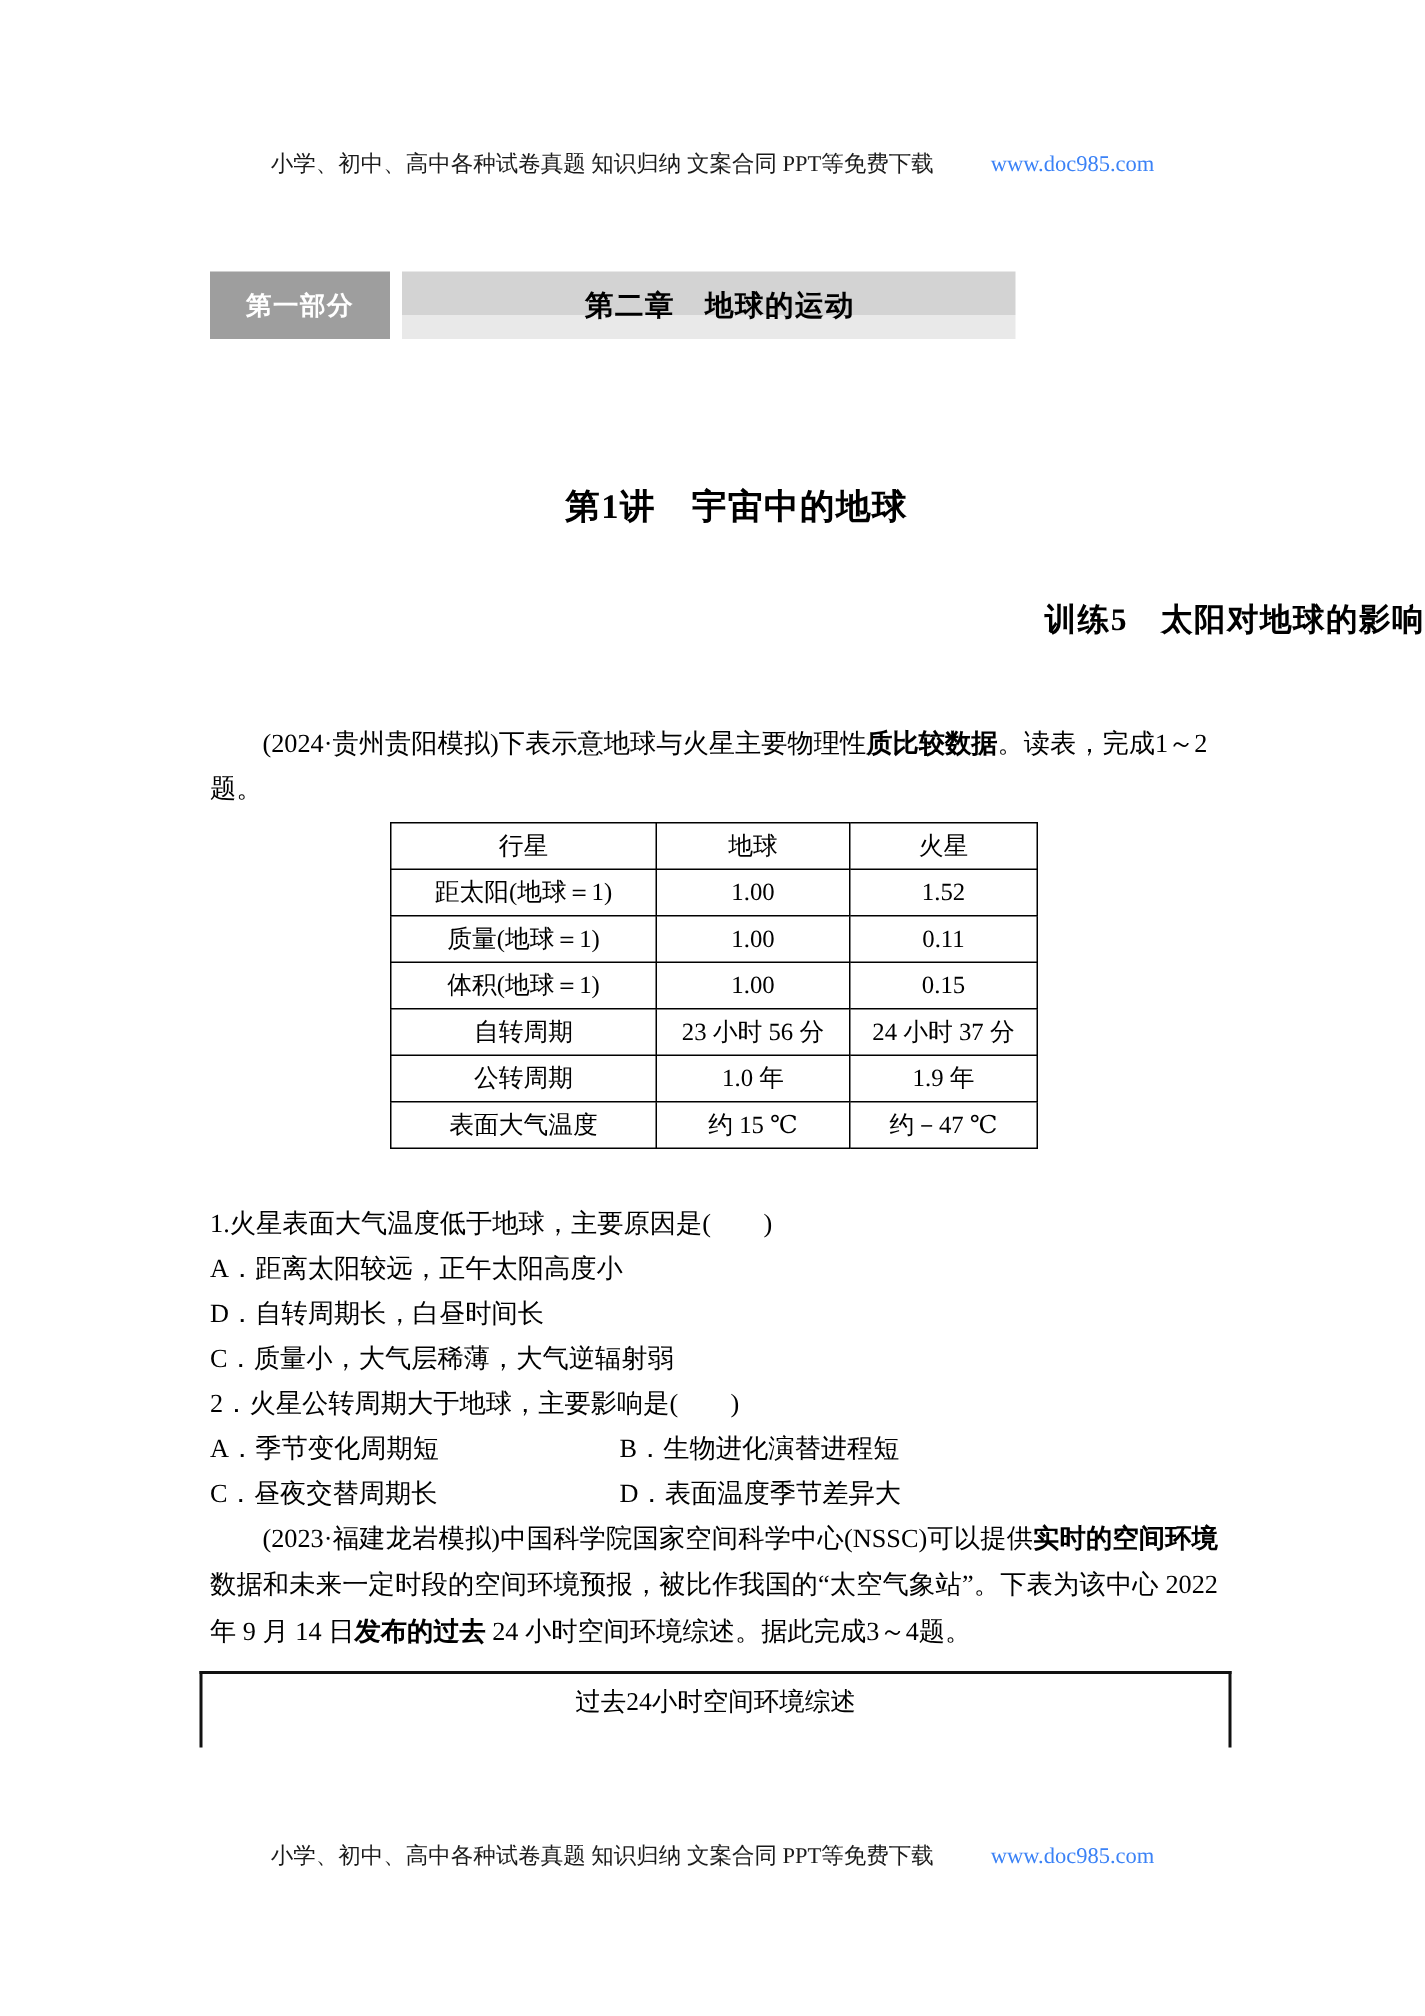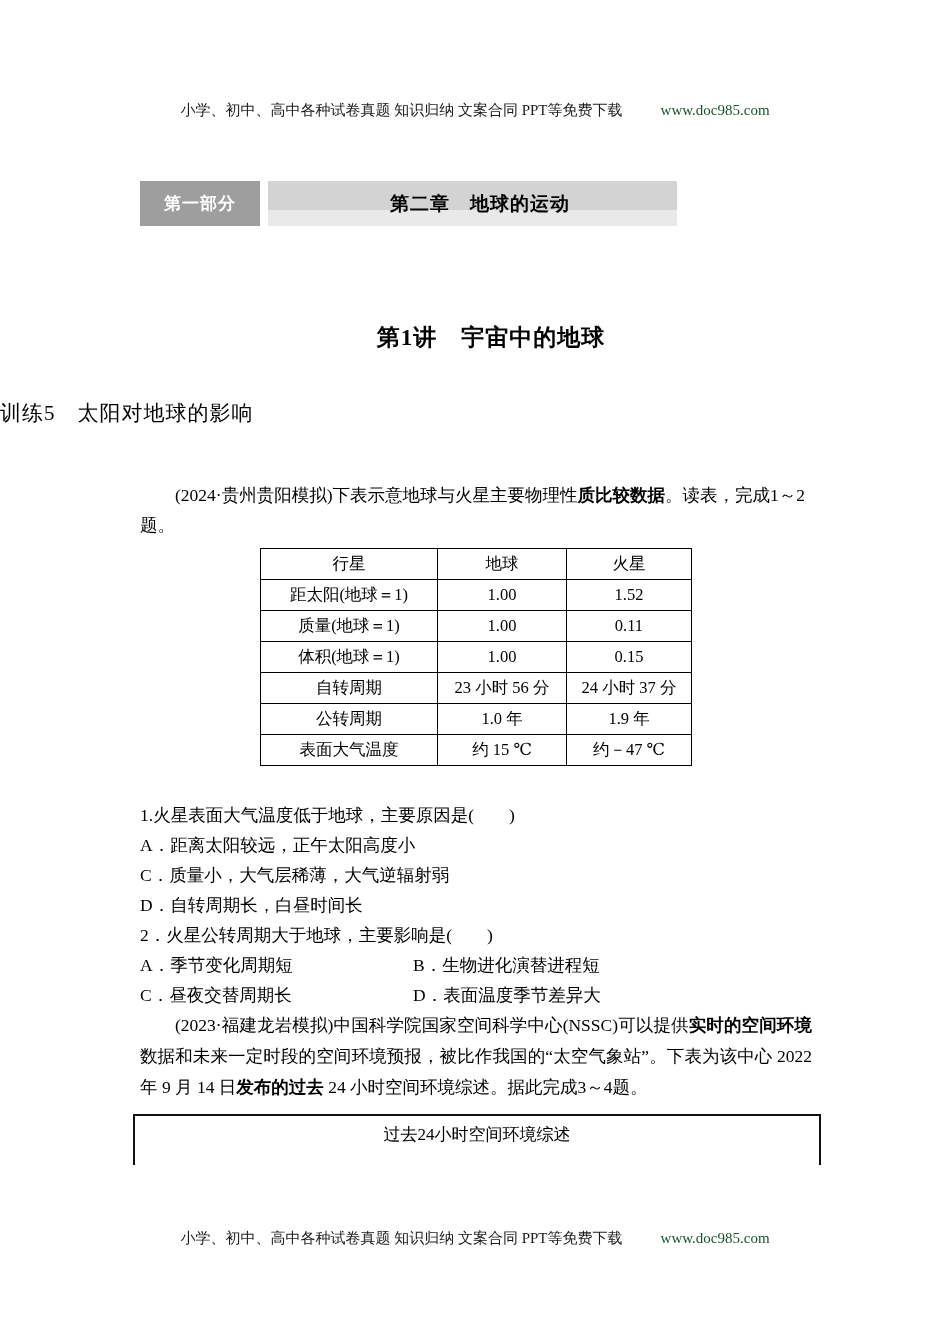--- a/index.html
+++ b/index.html
@@ -12,21 +12,21 @@
     overflow:hidden;
   }
   
   .promo{
     position:absolute;left:0;width:100%;
     display:flex;justify-content:center;align-items:baseline;gap:38px;
     font-size:15px;color:#1a1a1a;white-space:nowrap;
   }
   .doc-header{top:70px;}
   .doc-footer{top:1198px;}
-  .promo a{color:#14532d;text-decoration:none;margin-top:32px;}
+  .promo a{color:#3b82f6;text-decoration:none;margin-top:32px;}
 
   
   .banner{position:absolute;top:181px;left:140px;width:537px;height:45px;display:flex;}
   .part-box{
     width:120px;height:45px;background:#9e9e9e;color:#fff;
     display:flex;align-items:center;justify-content:center;
     font-size:17px;font-weight:bold;letter-spacing:1px;flex:0 0 auto;
   }
   .chapter-bar{
     flex:1;margin-left:8px;height:45px;
@@ -35,21 +35,21 @@
     padding-left:122px;box-sizing:border-box;
     font-size:19px;font-weight:bold;letter-spacing:1px;
   }
 
   .lecture{
     position:absolute;top:306px;left:0;width:100%;margin:16px;
     text-align:center;font-size:23px;font-weight:bold;letter-spacing:1px;
   }
   .training{
     position:absolute;top:399px;left:0;width:100%;margin:0;
-    text-align:left;font-size:21px;font-weight:normal;letter-spacing:1px;
+    text-align:right;font-size:21px;font-weight:bold;letter-spacing:1px;
   }
 
   .content{position:absolute;top:480px;left:140px;width:672px;font-size:17.5px;}
   .content p{margin:0;}
   .indent{text-indent:2em;}
   .justify{text-align:justify;}
   .passage{line-height:30px;}
   b{font-weight:bold;}
 
   table.data-table{
@@ -138,22 +138,22 @@
         <td>表面大气温度</td>
         <td>约 15 ℃</td>
         <td>约－47 ℃</td>
       </tr>
     </tbody>
       </table>
 
     <div class="qblock">
       <p class="qline">1.火星表面大气温度低于地球，主要原因是(　　)</p>
       <p class="qline">A．距离太阳较远，正午太阳高度小</p>
+      <p class="qline">D．自转周期长，白昼时间长</p>
       <p class="qline">C．质量小，大气层稀薄，大气逆辐射弱</p>
-      <p class="qline">D．自转周期长，白昼时间长</p>
       <p class="qline">2．火星公转周期大于地球，主要影响是(　　)</p>
       <p class="qline"><span class="col-l">A．季节变化周期短</span><span>B．生物进化演替进程短</span></p>
       <p class="qline"><span class="col-l">C．昼夜交替周期长</span><span>D．表面温度季节差异大</span></p>
     </div>
 
     <p class="passage passage2 indent justify"><span>(2023·福建龙岩模拟)中国科学院国家空间科学中心(NSSC)可以提供</span><b>实时的空间环境</b><span>数据和未来一定时段的空间环境预报，被比作我国的“太空气象站”。下表为该中心 2022 年 9 月 14 日</span><b>发布的过去</b><span> 24 小时空间环境综述。据此完成3～4题。</span></p>
 
     <div class="report-box">
       <div class="report-title">过去24小时空间环境综述</div>
     </div>

